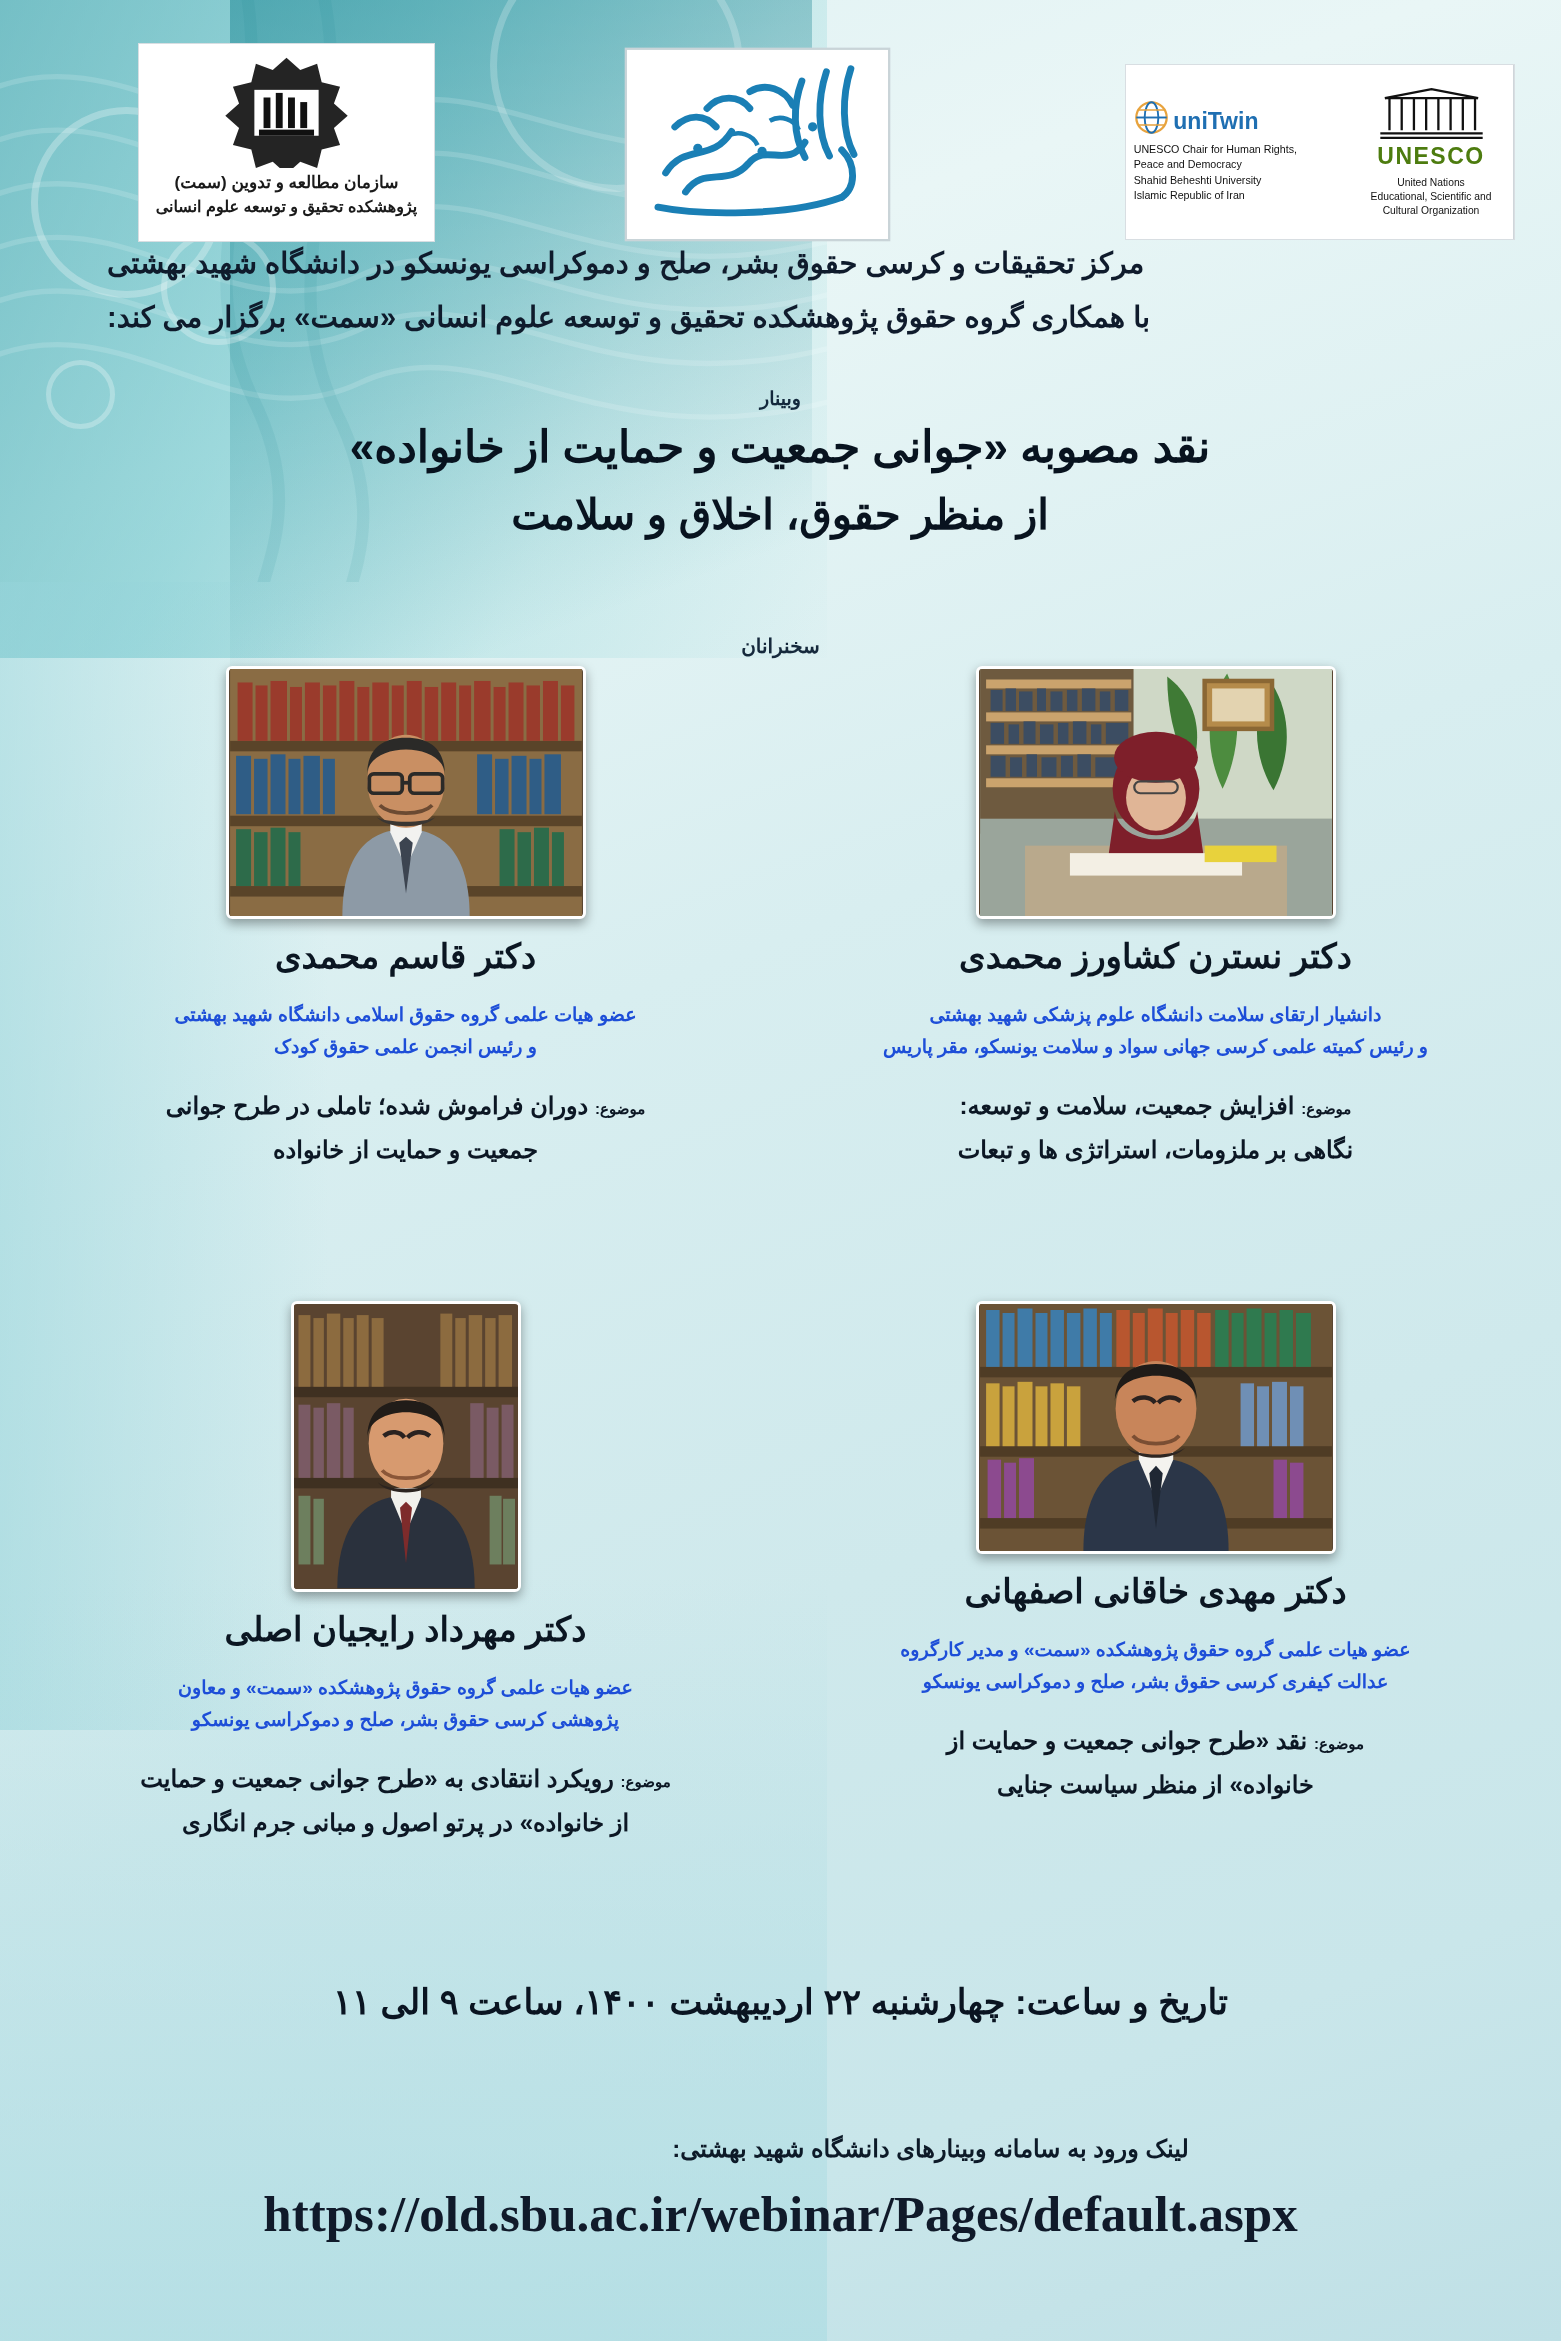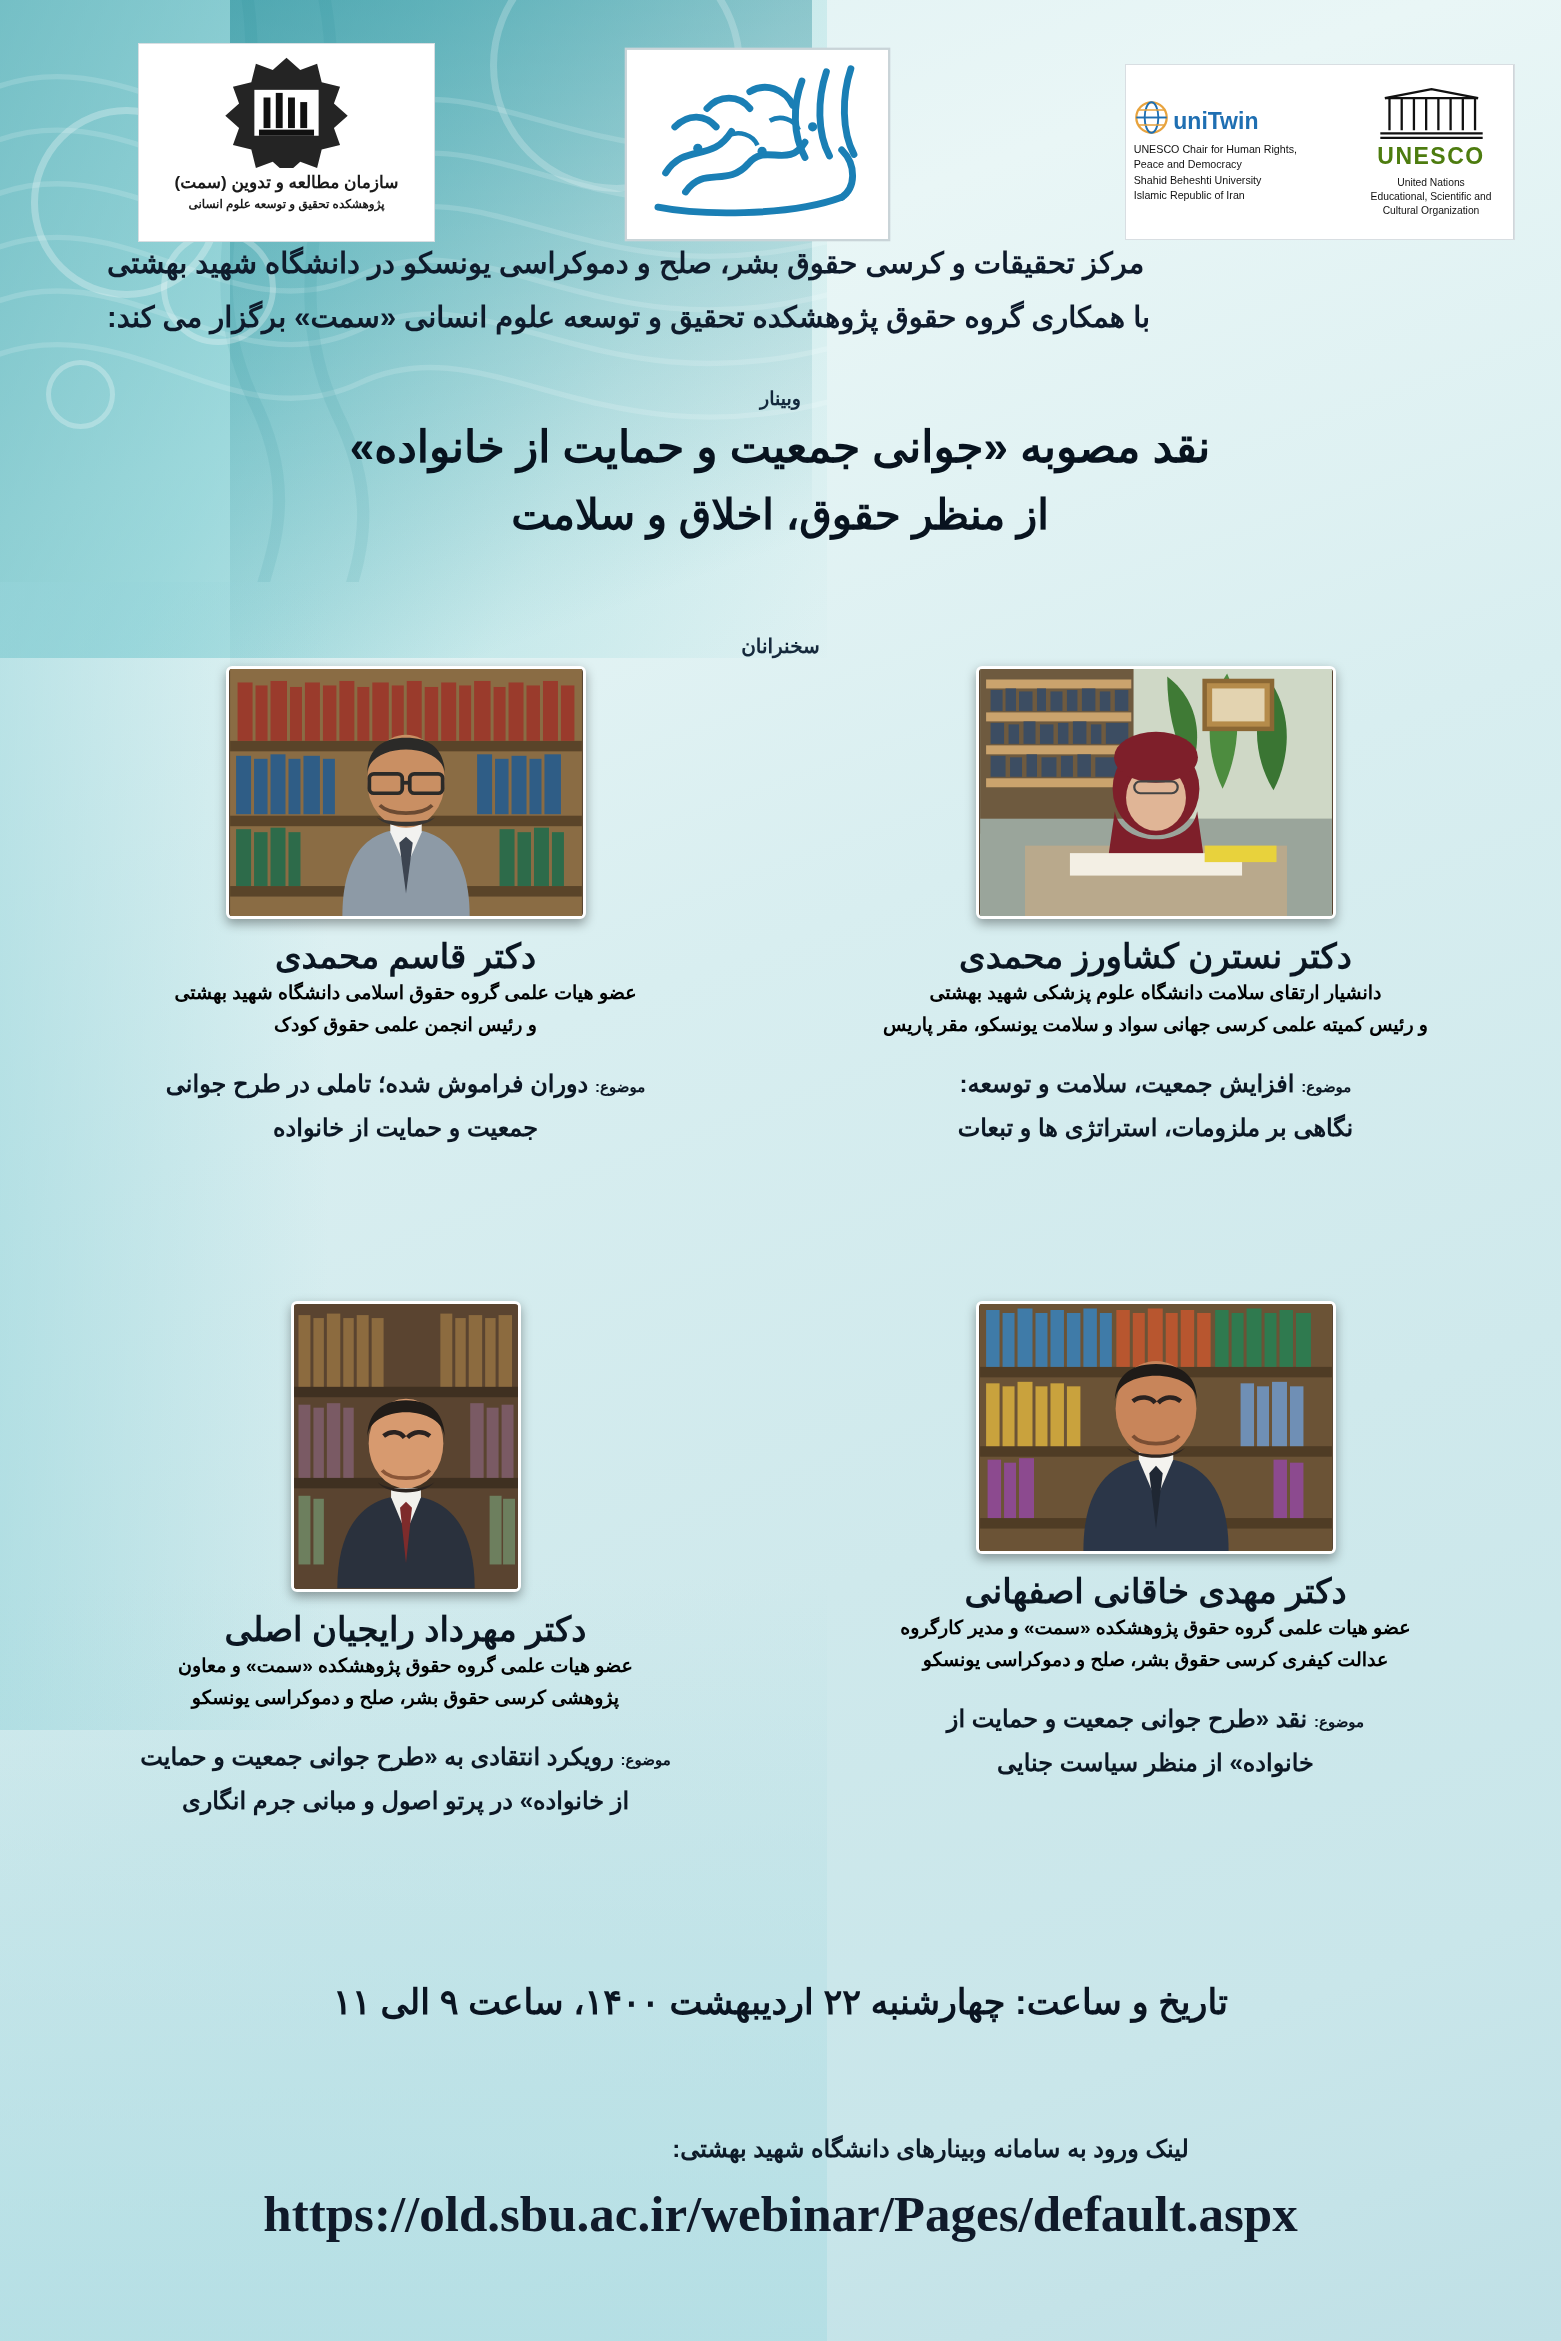--- a/index.html
+++ b/index.html
@@ -48,21 +48,21 @@
   
   .logos { position: absolute; top: 35px; left: 0; width: 1561px; height: 191px; }
   .logo-box {
     position: absolute; background: #ffffff; border: 1.5px solid #d8dee2;
     display: flex; flex-direction: column; align-items: center; justify-content: flex-start;
   }
   
   .logo-samt { left: 138px; top: 7.7px; width: 297px; height: 199px; padding: 9.2px 6.1px 7.7px; }
   .samt-mark { width: 153px; height: 115px; display: block; }
   .samt-line1 { font-size: 17px; font-weight: bold; margin-top: 4.6px; color: #1a1a1a; white-space: nowrap; }
-  .samt-line2 { font-size: 12px; font-weight: bold; margin-top: 3.8px; color: #1a1a1a; white-space: nowrap; }
+  .samt-line2 { font-size: 16px; font-weight: bold; margin-top: 3.8px; color: #1a1a1a; white-space: nowrap; }
 
   .logo-sbu { left: 612px; top: 0px; width: 291px; height: 222px; background: transparent; border: none; }
   .sbu-svg { width: 291px; height: 222px; }
 
   .logo-unesco { left: 1125px; top: 29px; width: 390px; height: 176px; padding: 0; }
   .unesco-inner { display: flex; flex-direction: row; width: 100%; height: 100%; }
   .unesco-left { width: 165px; border-right: 1.5px solid #cfd6da; display: flex; flex-direction: column; align-items: center; justify-content: center; padding: 4.6px; }
   .unesco-temple { width: 115px; height: 55px; }
   .unesco-word { font-size: 23px; letter-spacing: 1.5px; font-weight: bold; color: #4d7c0f; margin-top: 1.5px; }
   .unesco-sub { font-size: 10.3px; text-align: center; line-height: 1.35; color: #111; margin-top: 6.1px; direction: ltr; }
@@ -108,21 +108,21 @@
     box-shadow: 0 4.6px 10.7px rgba(0,0,0,.35);
     overflow: hidden; position: relative; background: #5a4632;
   }
   .photo.tall { width: 230px; height: 291px; }
   .photo svg { width: 100%; height: 100%; display: block; }
 
   .sp-name {
     margin-top: 17px; font-size: 34px; font-weight: bold; color: #0b1622;
     letter-spacing: 0.4px;
   }
-  .sp-affil { margin-top: 1px; font-size: 19px; line-height: 1.7; color: #000000; font-weight: bold; }
+  .sp-affil { margin-top: 23px; font-size: 19px; line-height: 1.7; color: #1d4ed8; font-weight: bold; }
   .sp-topic { margin-top: 20px; font-size: 24px; line-height: 1.85; color: #0c1724; font-weight: bold; }
   .sp-topic .tl { font-size: 15px; }
 
   
   .datetime {
     position: absolute; top: 1982px; right: 0; width: 1561px; text-align: center;
     font-size: 35px; font-weight: bold; color: #0a1421;
   }
   .link-label {
     position: absolute; top: 2135px; right: 0; width: 1261px; text-align: center;

